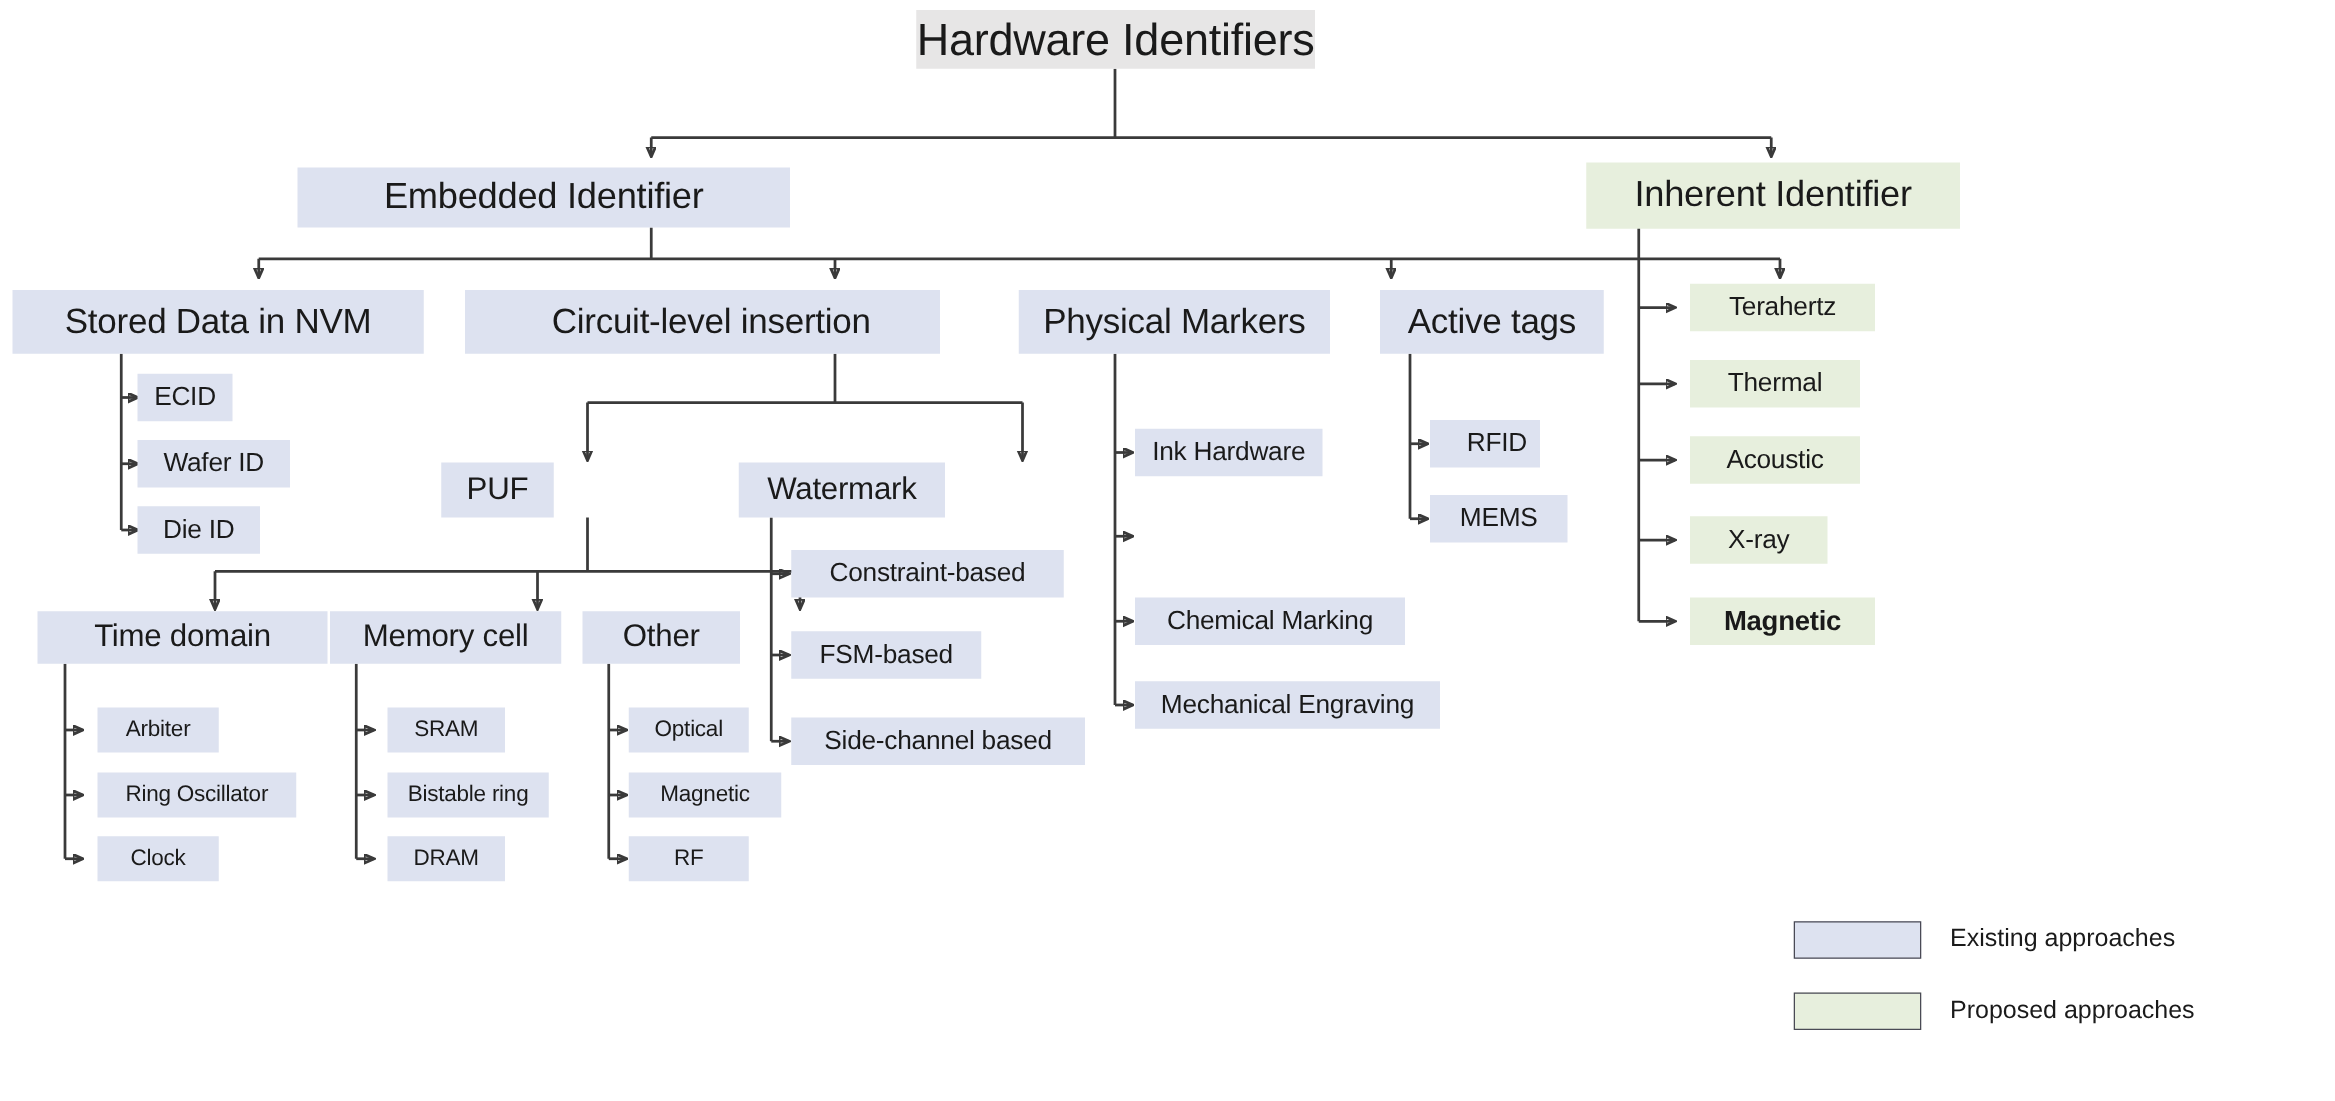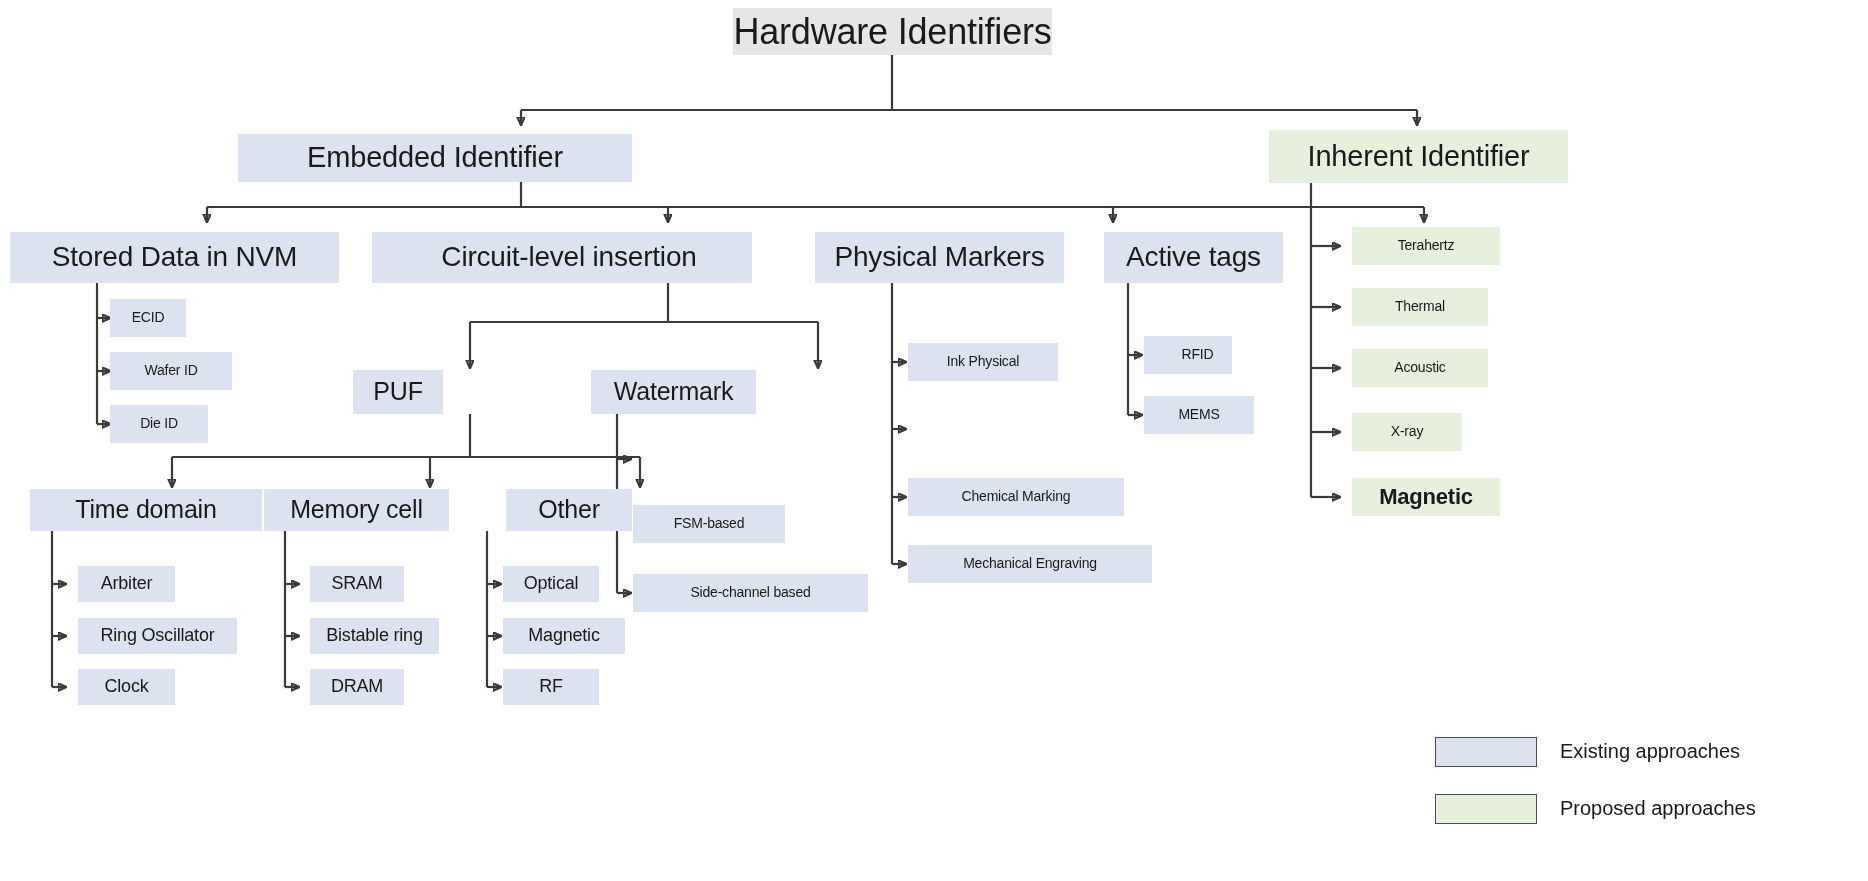--- a/index.html
+++ b/index.html
@@ -28,21 +28,21 @@
     letter-spacing: -0.2px;
   }
   .fill-root  { background: #e7e6e6; }
   .fill-blue  { background: #dde2f0; }
   .fill-green { background: #e7efdd; }
 
   .t-root   { font-size: 36px; }
   .t-l2     { font-size: 29px; }
   .t-l3     { font-size: 28px; }
   .t-l4     { font-size: 25px; }
-  .t-leaf   { font-size: 14px; }
+  .t-leaf   { font-size: 21px; }
   .t-small  { font-size: 18px; }
 
   .bold-arial { font-family: "Liberation Sans", sans-serif; font-weight: bold; font-size: 22px; }
 
   svg#wires {
     position: absolute;
     left: 0; top: 0;
     width: 1868px;
     height: 881px;
     pointer-events: none;
@@ -160,38 +160,39 @@
 
   <div class="node fill-blue t-leaf" style="left:110px; top:299px; width:76px; height:38px;">ECID</div>
   <div class="node fill-blue t-leaf" style="left:110px; top:352px; width:122px; height:38px;">Wafer ID</div>
   <div class="node fill-blue t-leaf" style="left:110px; top:405px; width:98px; height:38px;">Die ID</div>
 
   <div class="node fill-blue t-l4" style="left:353px; top:370px; width:90px; height:44px;">PUF</div>
   <div class="node fill-blue t-l4" style="left:591px; top:370px; width:165px; height:44px;">Watermark</div>
 
   <div class="node fill-blue t-l4" style="left:30px; top:489px; width:232px; height:42px;">Time domain</div>
   <div class="node fill-blue t-l4" style="left:264px; top:489px; width:185px; height:42px;">Memory cell</div>
-  <div class="node fill-blue t-l4" style="left:466px; top:489px; width:126px; height:42px;margin-left:40px;">Other</div>
+  <div class="node fill-blue t-l4" style="left:466px; top:489px; width:126px; height:42px;">Other</div>
 
   <div class="node fill-blue t-small" style="left:78px; top:566px; width:97px; height:36px;">Arbiter</div>
   <div class="node fill-blue t-small" style="left:78px; top:618px; width:159px; height:36px;">Ring Oscillator</div>
   <div class="node fill-blue t-small" style="left:78px; top:669px; width:97px; height:36px;">Clock</div>
 
   <div class="node fill-blue t-small" style="left:310px; top:566px; width:94px; height:36px;">SRAM</div>
   <div class="node fill-blue t-small" style="left:310px; top:618px; width:129px; height:36px;">Bistable ring</div>
   <div class="node fill-blue t-small" style="left:310px; top:669px; width:94px; height:36px;">DRAM</div>
 
   <div class="node fill-blue t-small" style="left:503px; top:566px; width:96px; height:36px;">Optical</div>
   <div class="node fill-blue t-small" style="left:503px; top:618px; width:122px; height:36px;">Magnetic</div>
   <div class="node fill-blue t-small" style="left:503px; top:669px; width:96px; height:36px;">RF</div>
 
+  <div class="node fill-blue t-leaf" style="left:633px; top:440px; width:218px; height:38px;">Constraint-based</div>
   <div class="node fill-blue t-leaf" style="left:633px; top:505px; width:152px; height:38px;">FSM-based</div>
   <div class="node fill-blue t-leaf" style="left:633px; top:574px; width:235px; height:38px;">Side-channel based</div>
 
-  <div class="node fill-blue t-leaf" style="left:908px; top:343px; width:150px; height:38px;">Ink Physical</div>
+  <div class="node fill-blue t-leaf" style="left:908px; top:343px; width:150px; height:38px;">Ink Hardware</div>
   <div class="node fill-blue t-leaf" style="left:908px; top:478px; width:216px; height:38px;">Chemical Marking</div>
   <div class="node fill-blue t-leaf" style="left:908px; top:545px; width:244px; height:38px;">Mechanical Engraving</div>
 
   <div class="node fill-blue t-leaf" style="left:1144px; top:336px; width:88px; height:38px;padding-left:19px;">RFID</div>
   <div class="node fill-blue t-leaf" style="left:1144px; top:396px; width:110px; height:38px;">MEMS</div>
 
   <div class="node fill-green t-leaf" style="left:1352px; top:227px; width:148px; height:38px;">Terahertz</div>
   <div class="node fill-green t-leaf" style="left:1352px; top:288px; width:136px; height:38px;">Thermal</div>
   <div class="node fill-green t-leaf" style="left:1352px; top:349px; width:136px; height:38px;">Acoustic</div>
   <div class="node fill-green t-leaf" style="left:1352px; top:413px; width:110px; height:38px;">X-ray</div>

